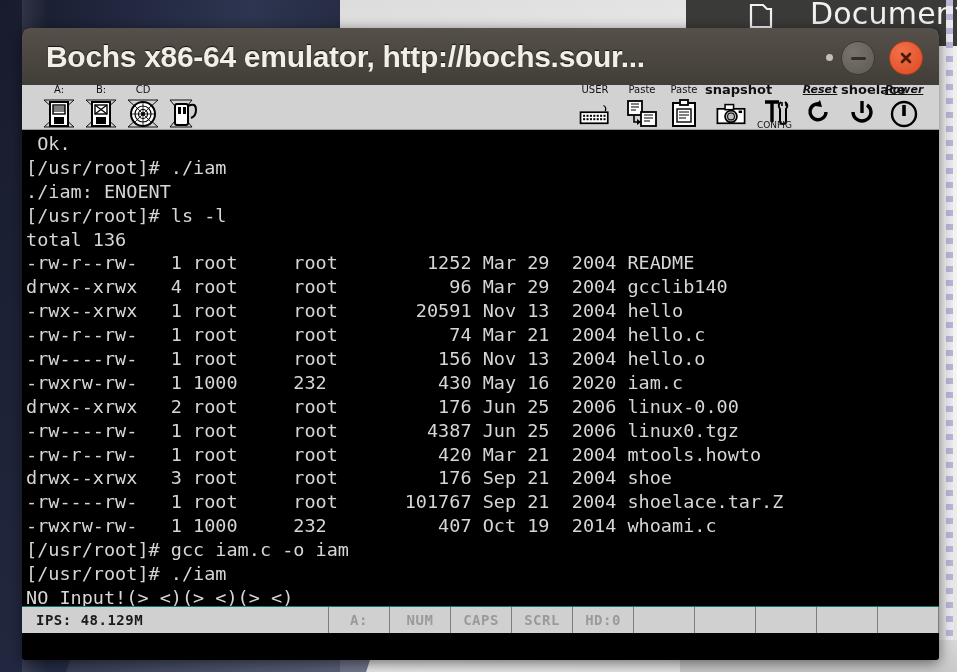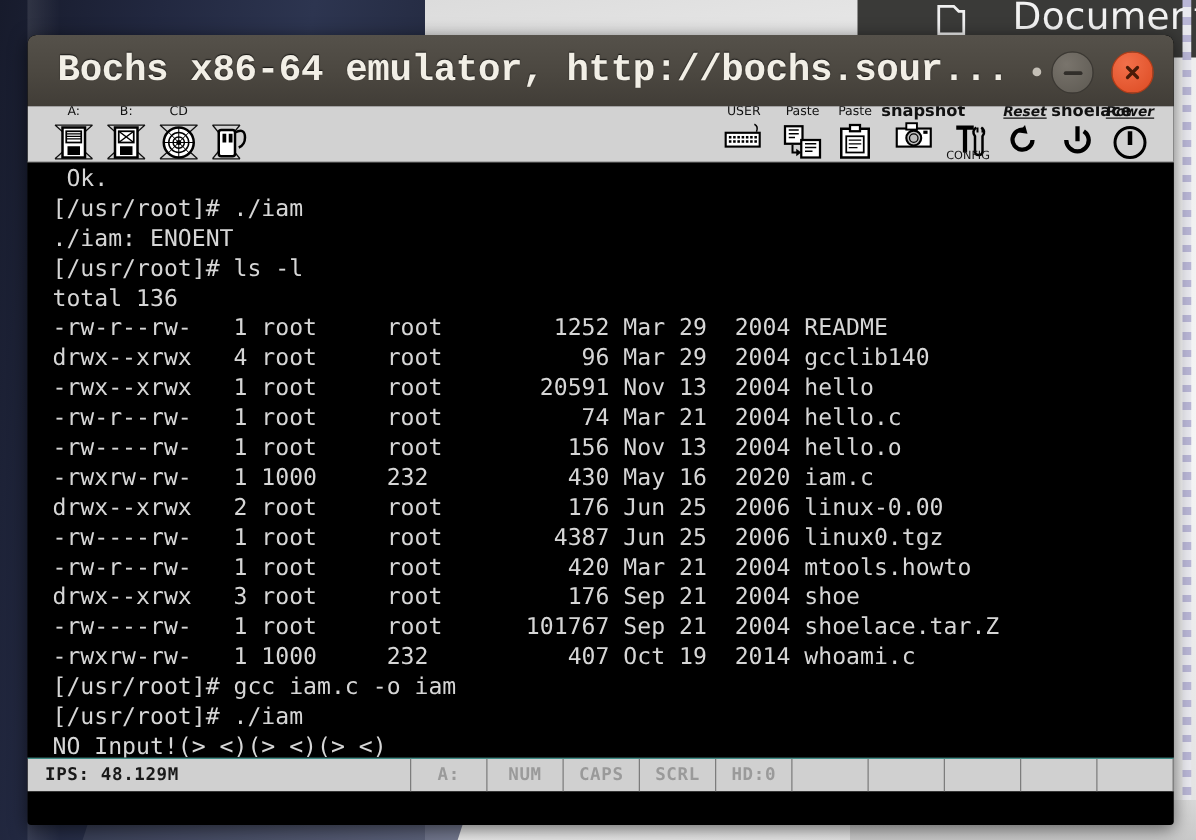--- a/index.html
+++ b/index.html
@@ -30,52 +30,52 @@
   
   #bochs-window{position:absolute;left:22px;top:28px;width:917px;height:632px;
     border-radius:7px 7px 3px 3px;
     box-shadow:0 3px 14px rgba(0,0,0,.55);overflow:hidden;
     background:#000;}
   #titlebar{position:relative;height:57px;background:linear-gradient(180deg,#55514a 0%,#4b4740 55%,#413d37 100%);
     border-radius:7px 7px 0 0;display:flex;align-items:center;}
   #titlebar-text{font-size:30px;font-weight:bold;color:#f2efe6;
     margin-left:24px;white-space:nowrap;letter-spacing:-.3px;
     text-shadow:0 -1px 1px rgba(0,0,0,.75);
-    font-family:Liberation Mono, monospace;}
+    font-family:Liberation Sans, sans-serif;}
   .win-btn{position:absolute;top:13px;width:32px;height:32px;border-radius:50%;
     display:flex;align-items:center;justify-content:center;}
   #btn-min{right:64px;background:radial-gradient(circle at 35% 30%,#79746c,#5d5952);
     border:1px solid #3b3833;}
   #btn-min i{display:block;width:15px;height:3px;background:#312e2a;border-radius:2px;}
   #btn-close{right:16px;background:radial-gradient(circle at 35% 28%,#f2704a,#dc4a22);
     border:1px solid #b03c18;}
   #btn-close svg{display:block;}
   .win-dot{position:absolute;right:106px;top:26px;width:7px;height:7px;border-radius:50%;
     background:#d9d5cb;opacity:.85;}
 
   
   #toolbar{height:44px;background:#d2d2d2;border-bottom:1px solid #9a9a9a;
     display:flex;align-items:flex-end;position:relative;overflow:hidden;}
   .tb-left{display:flex;align-items:flex-end;padding-left:16px;}
   .tb-right{display:flex;align-items:flex-end;position:absolute;right:14px;bottom:0;}
   .tb-item{position:relative;width:42px;height:44px;display:flex;
     align-items:flex-end;justify-content:center;}
-  .tb-item.wide{width:52px;align-items:center;}
+  .tb-item.wide{width:52px;}
   .tb-lbl{position:absolute;top:-1px;left:0;right:0;text-align:center;
     font-size:10px;color:#111;font-family:"DejaVu Sans",sans-serif;
     white-space:nowrap;line-height:11px;}
   .tb-lbl.ital{font-style:italic;font-weight:bold;font-size:11px;text-decoration:underline;}
   .tb-lbl.small{font-size:13px;font-weight:bold;}
   .tb-sub{position:absolute;bottom:-1px;left:0;right:0;text-align:left;
     font-size:9px;color:#111;font-family:"DejaVu Sans",sans-serif;}
   .tb-icon{width:34px;height:31px;display:block;}
 
   
   #terminal{background:#000;height:474px;position:relative;overflow:hidden;
-    padding:2px 0 0 20px;}
+    padding:2px 0 0 4px;}
   #term-lines{font-family:"DejaVu Sans Mono","Liberation Mono",monospace;
     font-size:18.5px;line-height:23.9px;color:#d6d6d6;white-space:pre;
     letter-spacing:0px;}
   .tl{height:23.9px;}
 
   
   #statusbar{height:26px;background:#d0d0d0;display:flex;align-items:stretch;
     border-top:1px solid #0f766e;font-family:"DejaVu Sans Mono","Liberation Mono",monospace;}
   #ips-cell{width:438px;display:flex;align-items:center;padding-left:14px;
     font-size:14px;font-weight:bold;color:#1a1a1a;letter-spacing:.5px;}

